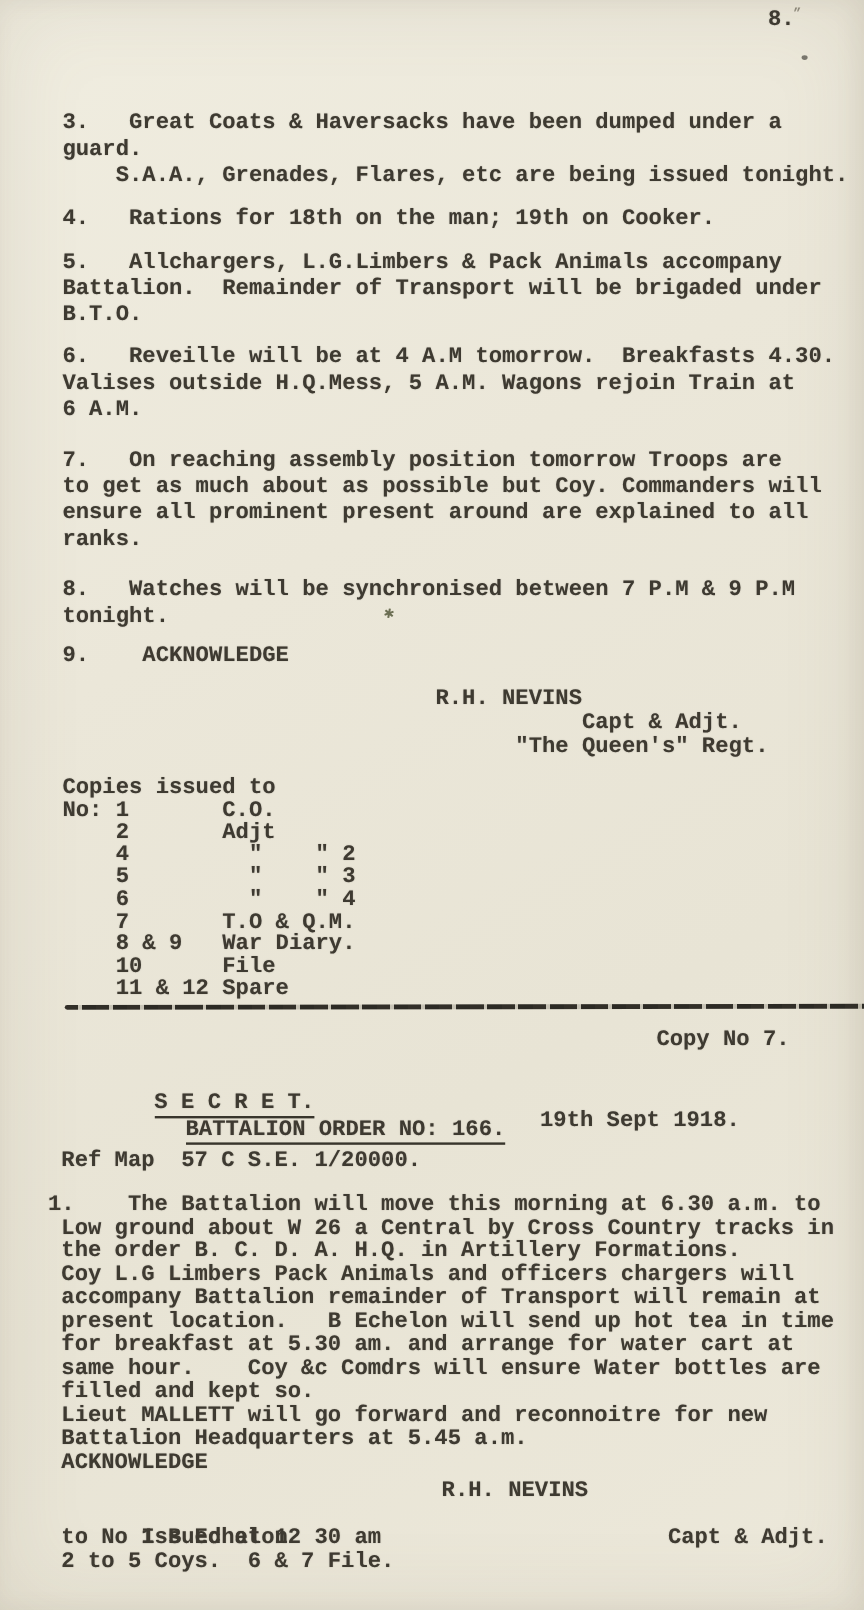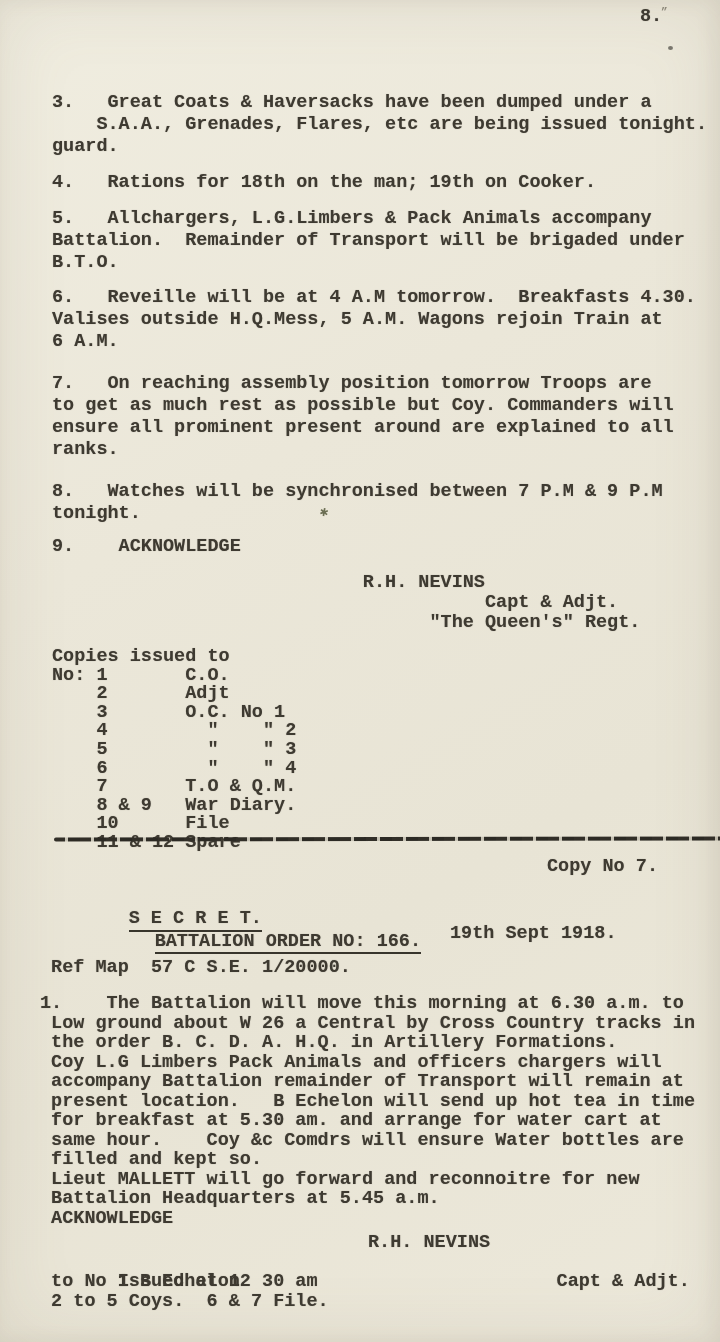--- a/index.html
+++ b/index.html
@@ -51,59 +51,58 @@
 <div class="paper">
 
   <div class="page-num">8.</div>
   <div class="smudge">”</div>
   <div class="speck"></div>
   <div class="mark">✱</div>
 
   <div class="top">
     <div>
       <div class="ln">3.   Great Coats &amp; Haversacks have been dumped under a</div>
+      <div class="ln">guard.</div>
       <div class="ln">    S.A.A., Grenades, Flares, etc are being issued tonight.</div>
-      <div class="ln">guard.</div>
     </div>
     <div class="g14">
       <div class="ln">4.   Rations for 18th on the man; 19th on Cooker.</div>
     </div>
     <div class="g14">
       <div class="ln">5.   Allchargers, L.G.Limbers &amp; Pack Animals accompany</div>
       <div class="ln">Battalion.  Remainder of Transport will be brigaded under</div>
       <div class="ln">B.T.O.</div>
     </div>
     <div class="g13">
       <div class="ln">6.   Reveille will be at 4 A.M tomorrow.  Breakfasts 4.30.</div>
       <div class="ln">Valises outside H.Q.Mess, 5 A.M. Wagons rejoin Train at</div>
       <div class="ln">6 A.M.</div>
     </div>
     <div class="g8">
       <div class="ln">7.   On reaching assembly position tomorrow Troops are</div>
-      <div class="ln">to get as much rest as possible but Coy. Commanders will</div>
+      <div class="ln">to get as much about as possible but Coy. Commanders will</div>
       <div class="ln">ensure all prominent present around are explained to all</div>
       <div class="ln">ranks.</div>
     </div>
     <div class="g8">
       <div class="ln">8.   Watches will be synchronised between 7 P.M &amp; 9 P.M</div>
       <div class="ln">tonight.</div>
     </div>
     <div class="g11">
       <div class="ln">9.    ACKNOWLEDGE</div>
     </div>
     <div class="sig g15">
       <div class="ln">                            R.H. NEVINS</div>
       <div class="ln">                                       Capt &amp; Adjt.</div>
       <div class="ln">                                  "The Queen's" Regt.</div>
     </div>
     <div class="copies g15">
       <div class="ln">Copies issued to</div>
       <div class="ln">No: 1       C.O.</div>
       <div class="ln">    2       Adjt</div>
-      <div class="ln">    3       O.C. No 1</div>
       <div class="ln">    4         "    " 2</div>
       <div class="ln">    5         "    " 3</div>
       <div class="ln">    6         "    " 4</div>
       <div class="ln">    7       T.O &amp; Q.M.</div>
       <div class="ln">    8 &amp; 9   War Diary.</div>
       <div class="ln">    10      File</div>
       <div class="ln">    11 &amp; 12 Spare</div>
     </div>
   </div>
 

